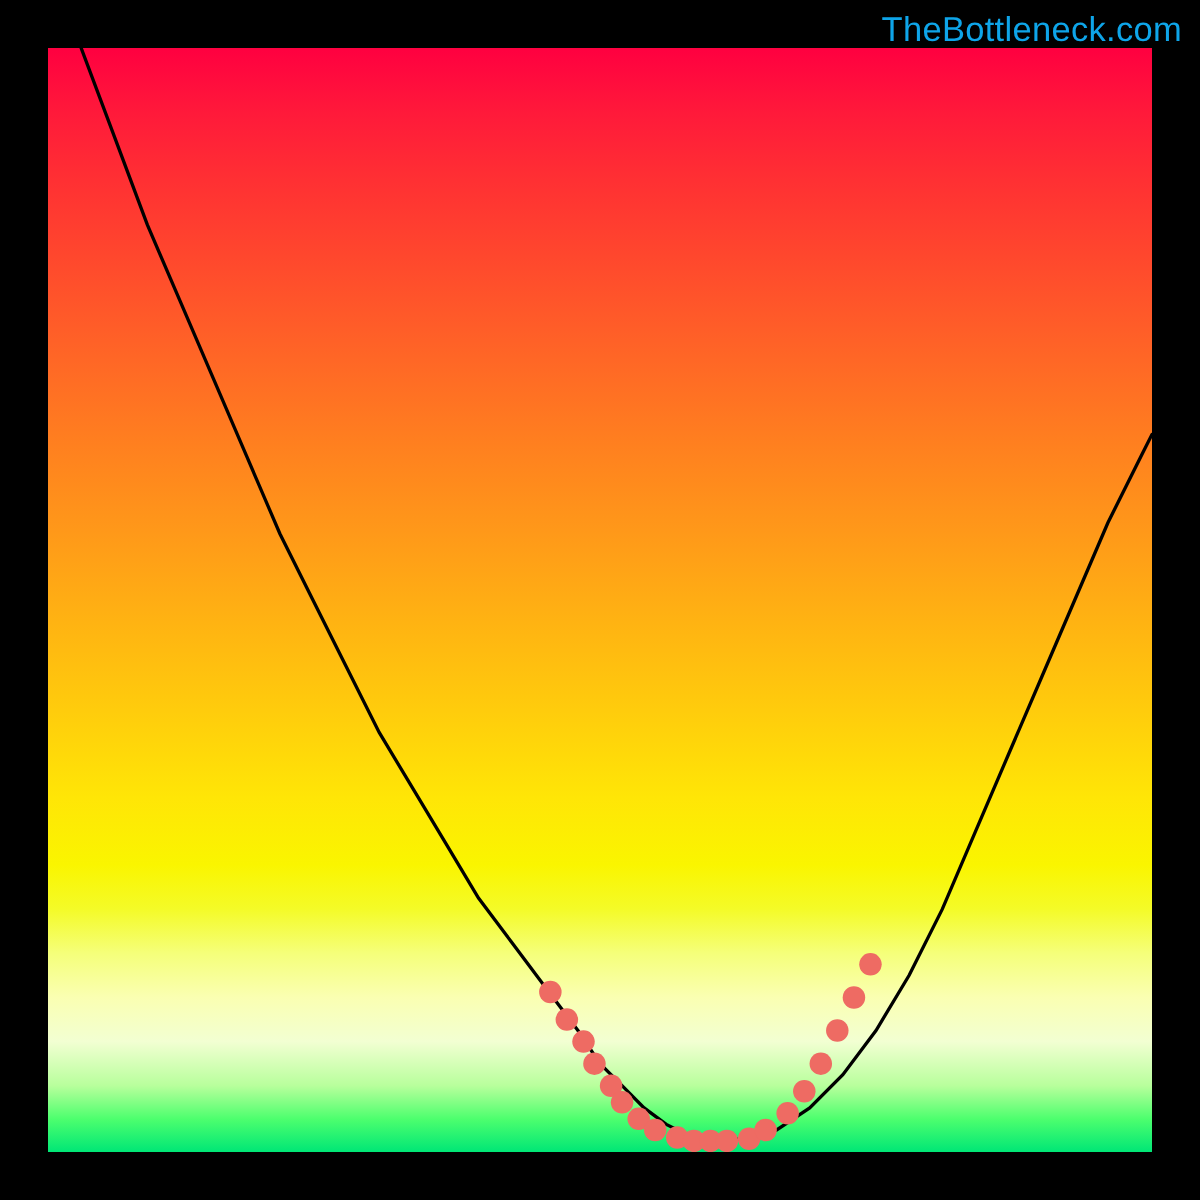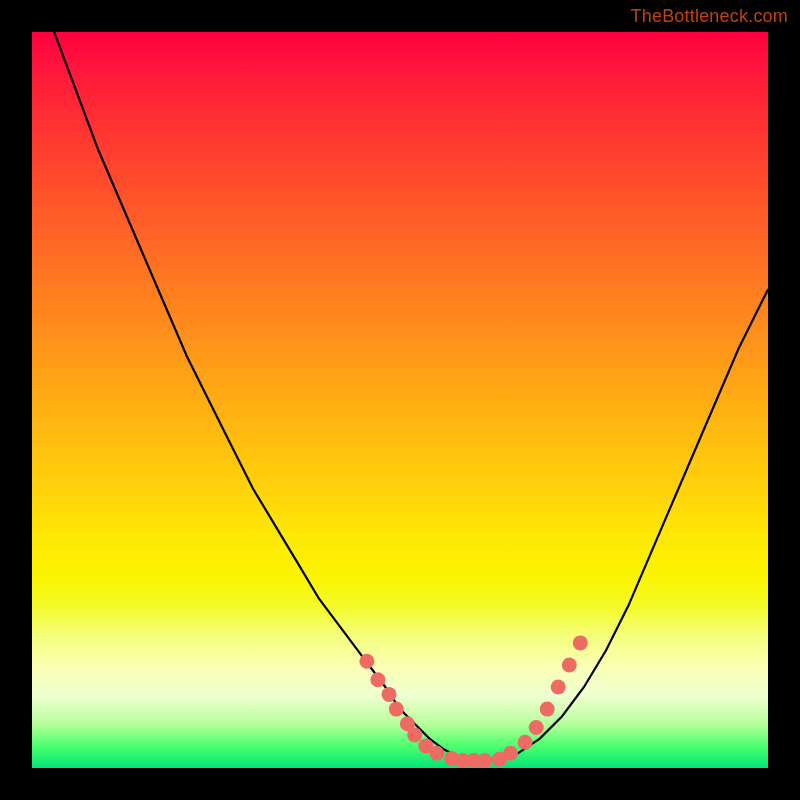--- a/index.html
+++ b/index.html
@@ -49,22 +49,22 @@
       #f2ffd2 90%,
       #b8ff9c 94%,
       #4dff6e 97%,
       #00e676 100%
     );
   }
   .watermark {
     position: absolute;
     top: 6px;
     right: 12px;
-    color: #c2410c;
-    font-size: 18px;
+    color: #0ea5e9;
+    font-size: 23px;
     letter-spacing: 0.2px;
     user-select: none;
   }
   svg.curve {
     position: absolute;
     inset: 0;
   }
 </style>
 </head>
 <body>

